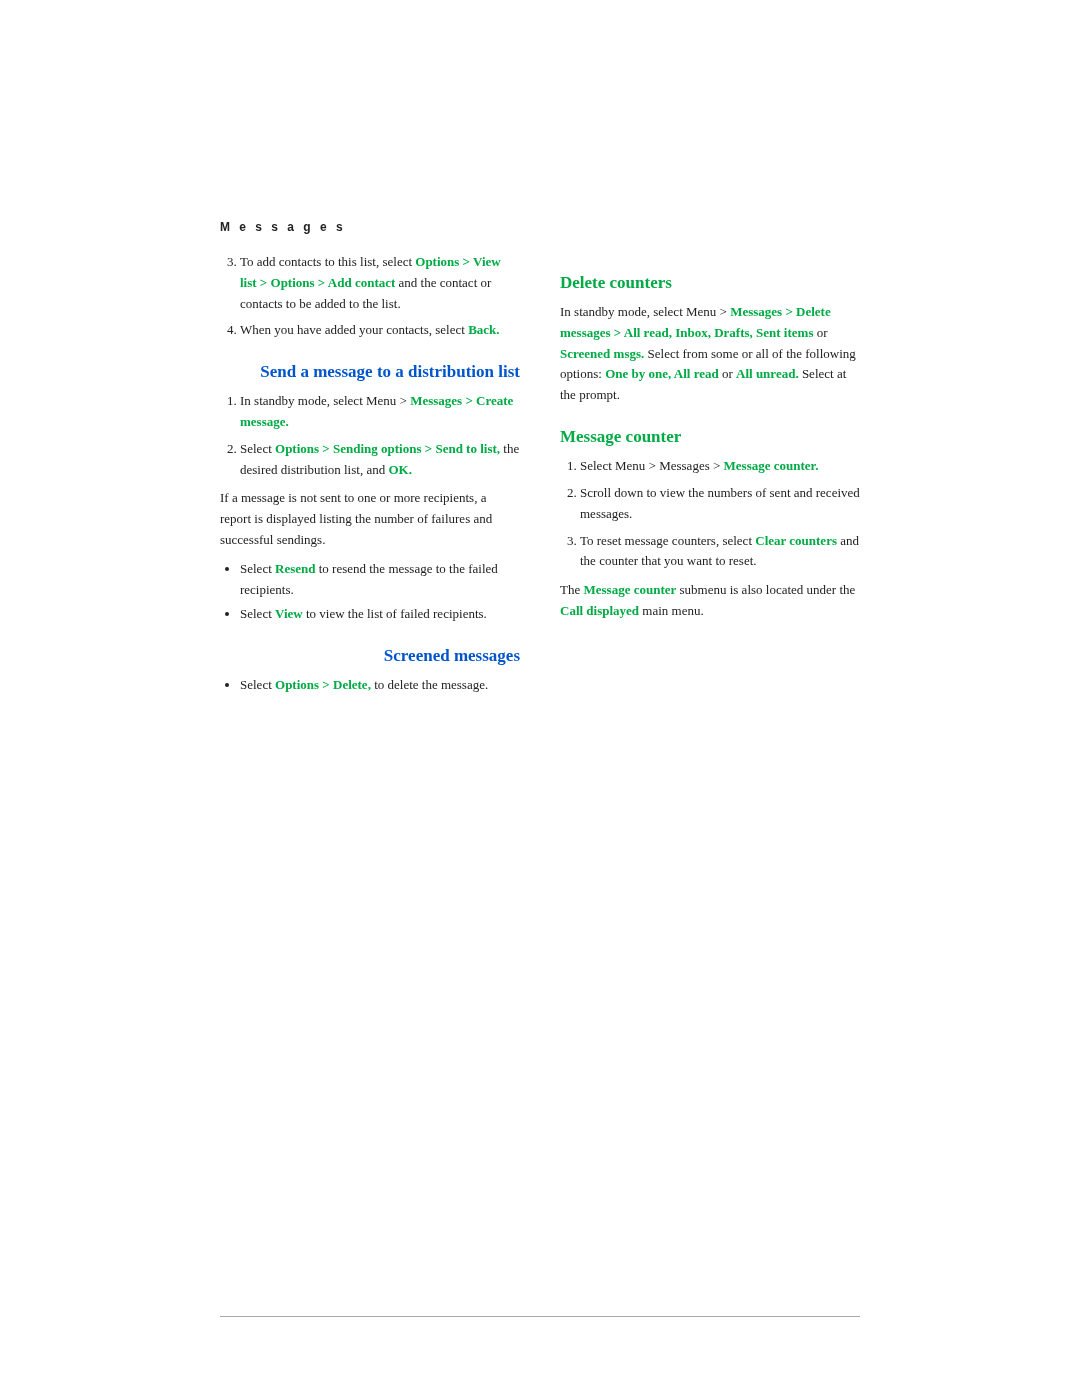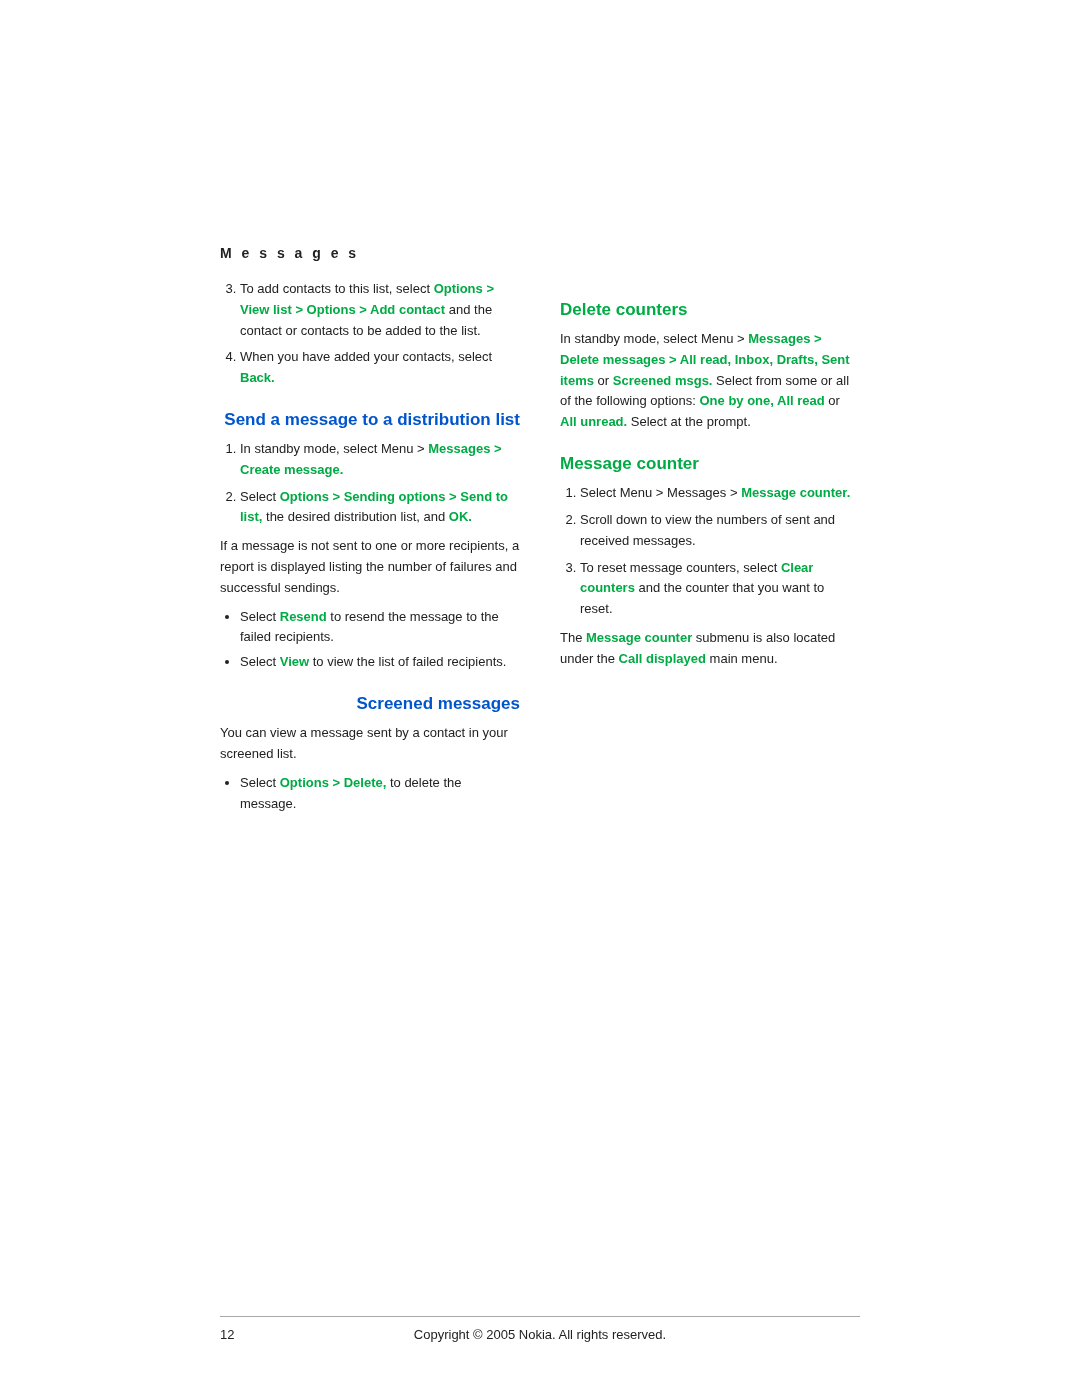--- a/index.html
+++ b/index.html
@@ -28,32 +28,32 @@
 
     .content-area {
       position: absolute;
       top: 220px;
       left: 220px;
       right: 220px;
       bottom: 100px;
     }
 
     .section-header {
-      font-size: 14px;
+      font-size: 12px;
       letter-spacing: 3px;
       font-weight: bold;
       color: #222;
       margin-bottom: 18px;
       text-transform: none;
-      margin-top: 25px;
     }
 
     .two-col {
       display: flex;
       gap: 40px;
+      font-family: Liberation Serif, serif;
     }
 
     .col-left {
       flex: 1;
     }
 
     .col-right {
       flex: 1;
     }
 
@@ -179,21 +179,20 @@
           <li>
             Select <span class="green">Resend</span> to resend the message to the failed recipients.
           </li>
           <li>
             Select <span class="green">View</span> to view the list of failed recipients.
           </li>
         </ul>
 
         <div class="section-title-blue">Screened messages</div>
 
-        <p>You can view a message sent by a contact in your screened list.</p>
 
 
         <ul>
           <li>
             Select <span class="green">Options &gt; Delete,</span> to delete the message.
           </li>
         </ul>
 
       </div>
 
@@ -224,19 +223,14 @@
           The <span class="green">Message counter</span> submenu is also located under the <span class="green">Call displayed</span> main menu.
         </p>
 
       </div>
     </div>
 
   </div>
 
   <div class="footer-line"></div>
 
-  <div class="footer-row">
-    <span style="font-size:13px;color:#222;">12</span>
-    <span style="font-size:13px;color:#222;">Copyright © 2005 Nokia. All rights reserved.</span>
-    <span style="font-size:13px;visibility:hidden;">12</span>
-  </div>
 
 </div>
 
 </body></html>

